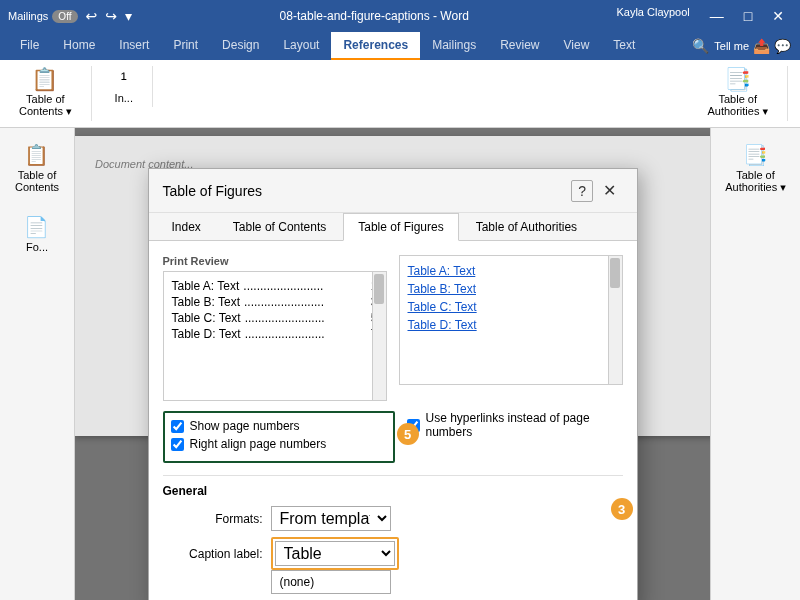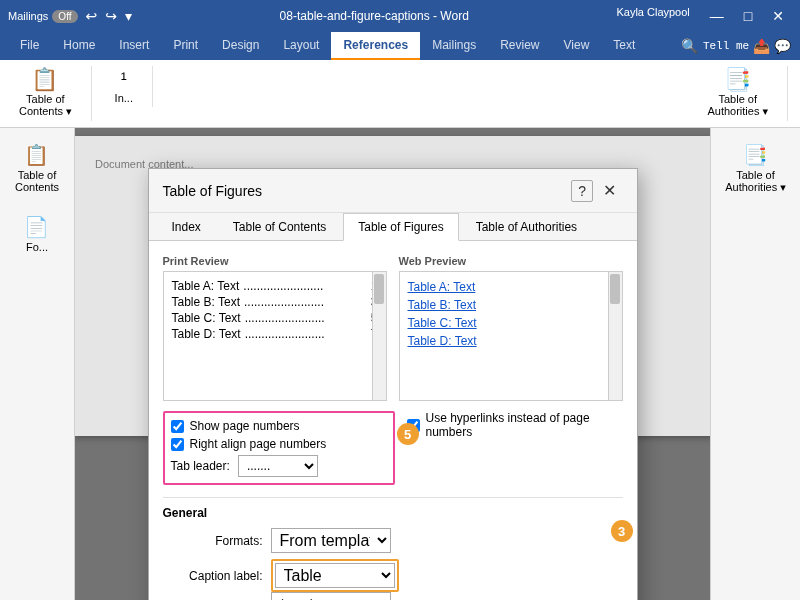--- a/index.html
+++ b/index.html
@@ -62,21 +62,21 @@
     .preview-item { padding: 2px 0; }
     .preview-item a { color: #1155cc; text-decoration: underline; }
 
     .options-row { display: flex; gap: 12px; margin-top: 10px; }
     .options-left { flex: 1; }
     .options-right { flex: 1; }
     .checkbox-row { display: flex; align-items: center; gap: 6px; margin-bottom: 4px; font-size: 12px; }
     .checkbox-row input[type=checkbox] { width: 13px; height: 13px; }
     .tab-leader-row { display: flex; align-items: center; gap: 8px; font-size: 12px; margin-top: 4px; }
     .select-box { border: 1px solid #aaa; padding: 2px 4px; font-size: 12px; background: white; }
-    .options-outline { border: 2px solid #ec4899; padding: 6px; border-radius: 2px; }
+    .options-outline { border: 2px solid #14532d; padding: 6px; border-radius: 2px; }
 
     .general-section { margin-top: 12px; border-top: 1px solid #e0e0e0; padding-top: 8px; }
     .general-title { font-size: 12px; font-weight: 600; margin-bottom: 8px; }
     .form-row { display: flex; align-items: center; gap: 8px; margin-bottom: 6px; font-size: 12px; }
     .form-label { width: 100px; text-align: right; }
     .form-select { border: 1px solid #aaa; padding: 2px 4px; font-size: 16px; background: white; width: 120px; }
     .dropdown-open { position: absolute; top: 100%; left: 0; background: white; border: 1px solid #aaa; z-index: 200; width: 120px; }
     .dropdown-item { padding: 4px 8px; cursor: pointer; font-size: 12px; }
     .caption-outline { border: 2px solid #f0a030; border-radius: 2px; padding: 2px; }
 
@@ -120,21 +120,21 @@
     <div class="ribbon-tab">Print</div>
     <div class="ribbon-tab">Design</div>
     <div class="ribbon-tab">Layout</div>
     <div class="ribbon-tab active">References</div>
     <div class="ribbon-tab">Mailings</div>
     <div class="ribbon-tab">Review</div>
     <div class="ribbon-tab">View</div>
     <div class="ribbon-tab">Text</div>
     <div style="margin-left:auto;display:flex;align-items:center;gap:4px;">
       <span style="color:white;font-size:14px;cursor:pointer;">🔍</span>
-      <span style="color:white;font-size:11px;font-family:Liberation Mono, monospace;">Tell me</span>
+      <span style="color:white;font-size:11px;">Tell me</span>
       <span style="color:white;font-size:14px;cursor:pointer;">📤</span>
       <span style="color:white;font-size:14px;cursor:pointer;">💬</span>
     </div>
   </div>
   <div class="ribbon-content">
     <div class="ribbon-group">
       <div class="ribbon-btn">
         <span class="ribbon-icon">📋</span>
         <span style="font-size:11px;text-align:center;">Table of<br>Contents ▾</span>
       </div>
@@ -164,21 +164,21 @@
     </div>
     <div class="sidebar-btn" style="font-size:11px; text-align:center;">
       <span style="font-size:20px;">📄</span>
       <span>Fo...</span>
     </div>
   </div>
 
   <div class="doc-scroll" style="flex:1; background:#808080; overflow:hidden; position:relative;">
     <div class="doc-page">
       <div class="doc-text">
-        <p style="color:#888; font-size:11px;">Document content...</p>
+        <p style="color:#888; font-size:11px;font-style:italic;">Document content...</p>
       </div>
     </div>
 
     <div class="modal-overlay">
       <div class="modal">
 
         <div class="modal-title">
           <span class="modal-title-text">Table of Figures</span>
           <div class="modal-title-btns">
             <button class="modal-help">?</button>
@@ -220,21 +220,20 @@
                   <span class="dots">........................</span>
                   <span>7</span>
                 </div>
                 <div class="preview-scroll">
                   <div class="preview-scroll-thumb"></div>
                 </div>
               </div>
             </div>
 
             <div class="preview-box">
-              <div class="preview-label">Web Preview</div>
               <div class="preview-content">
                 <div class="preview-item"><a>Table A: Text</a></div>
                 <div class="preview-item"><a>Table B: Text</a></div>
                 <div class="preview-item"><a>Table C: Text</a></div>
                 <div class="preview-item"><a>Table D: Text</a></div>
                 <div class="preview-scroll">
                   <div class="preview-scroll-thumb"></div>
                 </div>
               </div>
             </div>
@@ -243,28 +242,20 @@
           <div class="options-row">
 
             <div class="options-left options-outline" style="position:relative;">
               <div class="checkbox-row">
                 <input type="checkbox" checked="" style="">
                 <label>Show page numbers</label>
               </div>
               <div class="checkbox-row">
                 <input type="checkbox" checked="" style="">
                 <label>Right align page numbers</label>
-              </div>
-              <div class="tab-leader-row">
-                <label>Tab leader:</label>
-                <select class="select-box" style="width:80px;">
-                  <option>.......</option>
-                  <option>———</option>
-                  <option>(none)</option>
-                </select>
               </div>
 
               <div class="badge" style="right:-26px; top:10px;">5</div>
             </div>
 
             <div class="options-right">
               <div class="checkbox-row">
                 <input type="checkbox" checked="" style="">
                 <label>Use hyperlinks instead of page numbers</label>
               </div>

